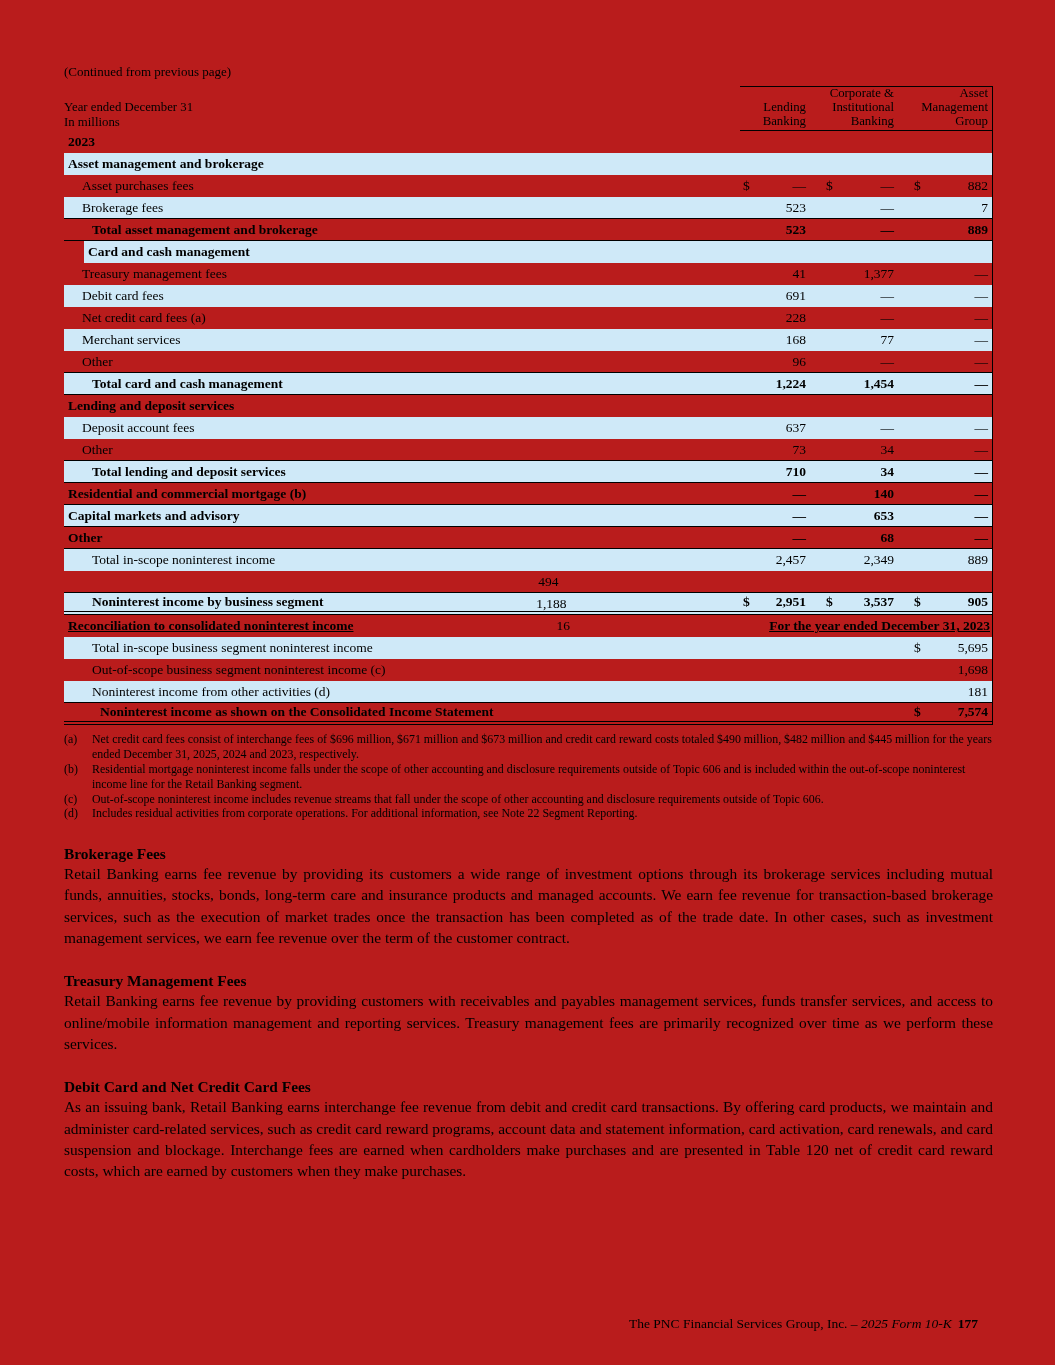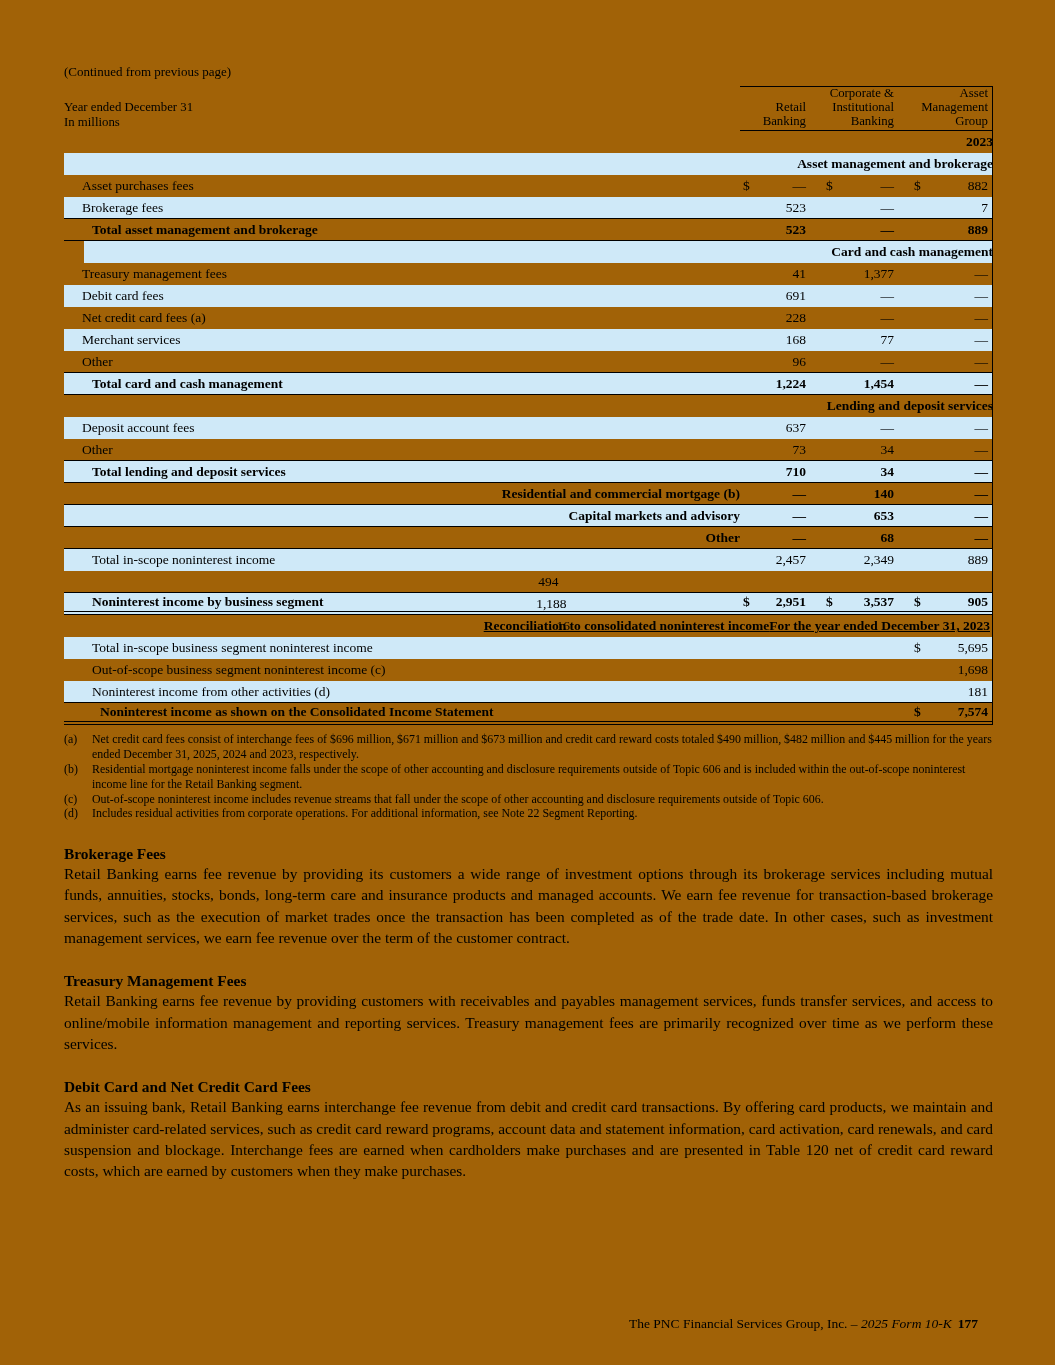--- a/index.html
+++ b/index.html
@@ -1,39 +1,39 @@
 <!DOCTYPE html>
 <html><head>
 <meta charset="utf-8">
 <style>
   html,body{margin:0;padding:0;background:#888;}
   .page{
     position:relative;
     width:1055px;height:1365px;
-    background:#a16207;
+    background:#b91c1c;
     font-family:"Liberation Serif","DejaVu Serif",serif;
     color:#000;
     overflow:hidden;
   }
   .content{position:absolute;left:64px;top:0;width:929px;}
   .continued{margin-top:64px;font-size:13px;}
   
   .tbl{position:relative;margin-top:6px;}
   .tbl .vline{position:absolute;top:0;bottom:0;right:0;width:1px;background:#000;}
   .thead{display:flex;align-items:flex-end;}
   .thead-left{flex:1;font-size:12.8px;line-height:14.5px;padding-bottom:2px;}
   .thead-cols{display:flex;width:253px;border-top:1px solid #000;border-bottom:1px solid #000;
               align-items:flex-end;min-height:42px;box-sizing:border-box;}
   .hcol{font-size:12.8px;line-height:13.8px;text-align:right;padding-bottom:2px;box-sizing:border-box;}
   .hcol.c1{width:72px;padding-right:6px;}
   .hcol.c2{width:88px;padding-right:6px;}
   .hcol.c3{width:93px;padding-right:5px;}
   .trow{display:flex;height:22px;line-height:22px;font-size:13.5px;box-sizing:border-box;align-items:center;}
   .tlabel{flex:1;white-space:nowrap;overflow:hidden;}
-  .ind0{padding-left:4px;text-align:right;}
+  .ind0{padding-left:4px;}
   .ind1{padding-left:18px;}
   .ind2{padding-left:28px;}
   .ind3{padding-left:36px;}
   .bold{font-weight:bold;}
   .ul{text-decoration:underline;}
   .col{display:flex;box-sizing:border-box;}
   .col1{width:72px;}
   .col2{width:88px;}
   .col3{width:93px;}
   .col .cd{flex:0 0 auto;text-align:left;}
@@ -67,21 +67,21 @@
 
     <div class="tbl">
       <div class="vline"></div>
       <div class="thead">
         <div class="thead-left">
           <div>Year ended December 31</div>
           <div>In millions</div>
         </div>
         <div class="thead-cols">
             <div class="hcol c1">
-              <div>Retail</div>
+              <div>Lending</div>
               <div>Banking</div>
             </div>
             <div class="hcol c2">
               <div>Corporate &amp;</div>
               <div>Institutional</div>
               <div>Banking</div>
             </div>
             <div class="hcol c3">
               <div>Asset</div>
               <div>Management</div>

